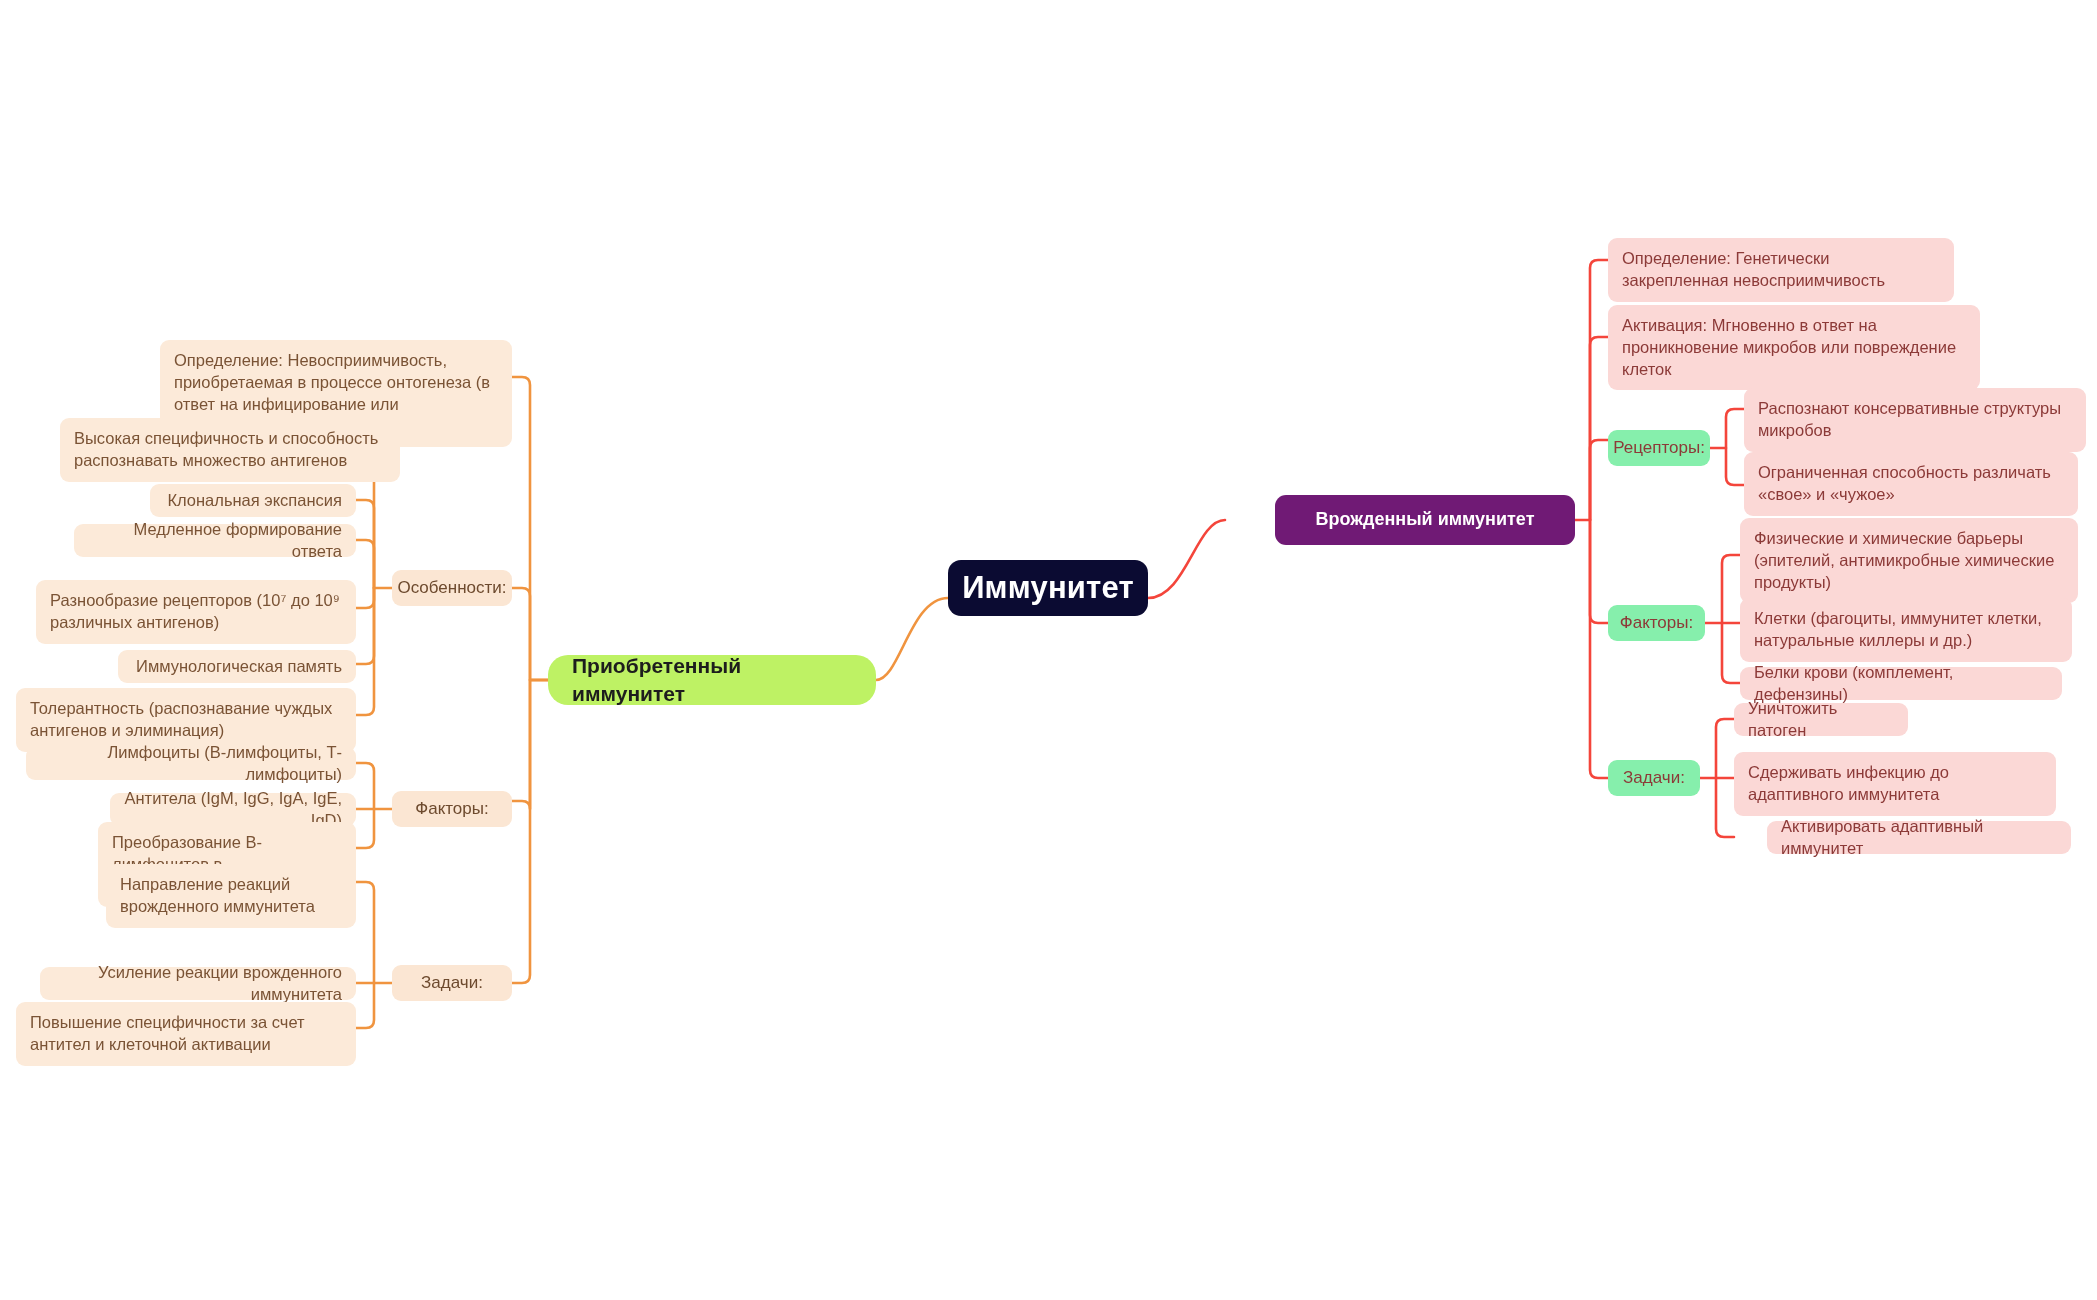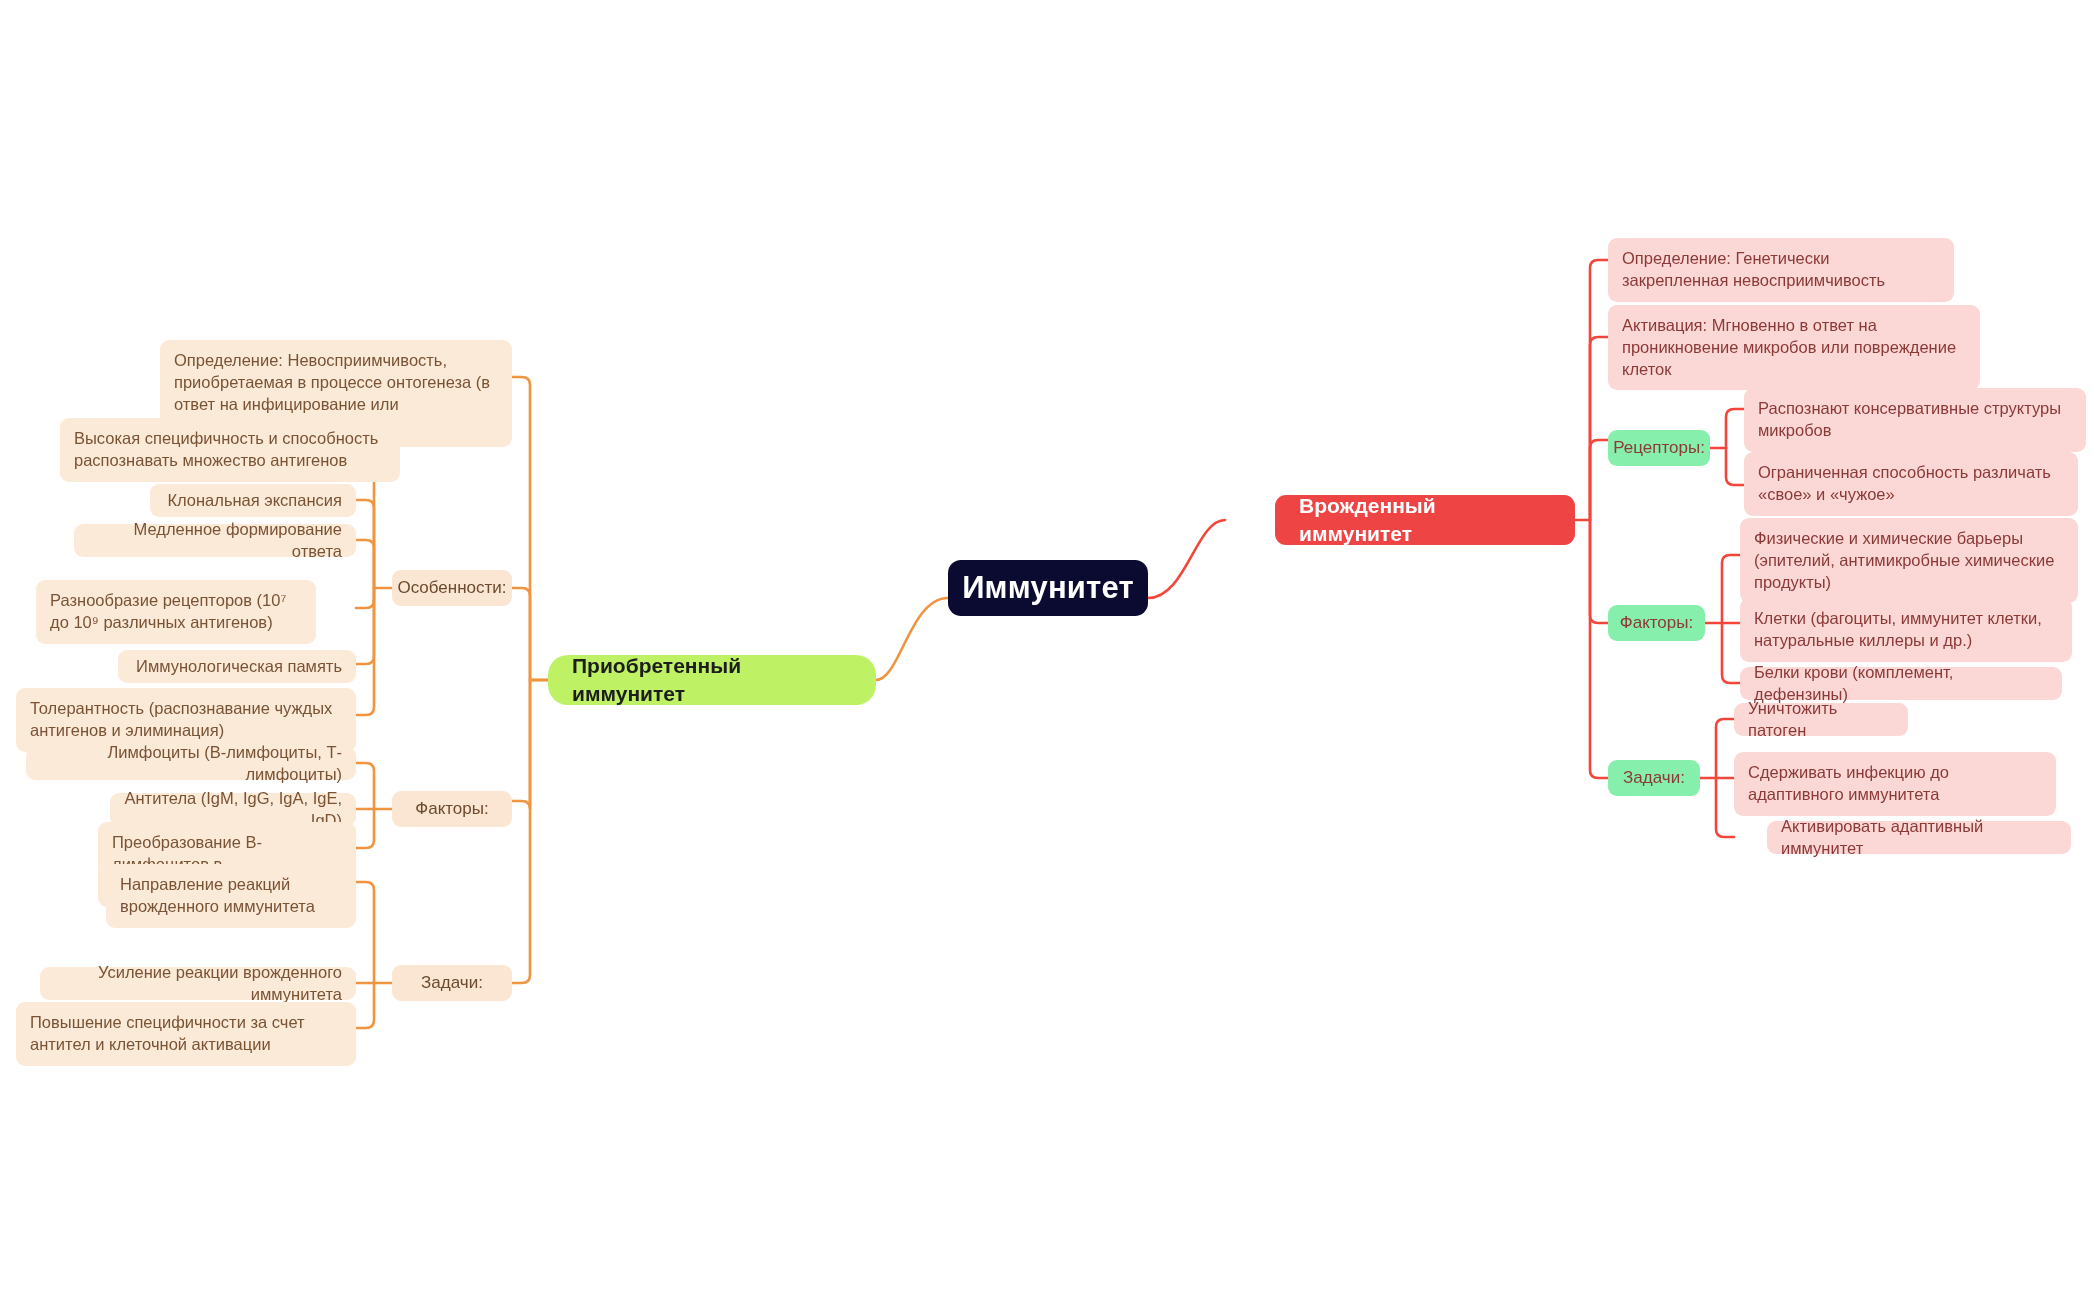--- a/index.html
+++ b/index.html
@@ -45,23 +45,23 @@
   
   .branch-left {
     background: #bef264;
     color: #1d1d1d;
     font-size: 21px;
     font-weight: 600;
     border-radius: 20px;
     padding: 0 24px;
   }
   .branch-right {
-    background: #ef4444;
+    background: #701a75;
     color: #ffffff;
-    font-size: 21px;
+    font-size: 18px;
     font-weight: 600;
     border-radius: 11px;
     padding: 0 24px;
   }
   
   .group-left {
     background: #fbe6d3;
     color: #6d4a2e;
     font-size: 17px;
     padding: 0 15px;
@@ -173,21 +173,21 @@
 
   <div class="node leaf-left ta-left" style="left:16px; top:418px; width:340px; min-height:52px;margin-left:44px;">
     <span>Высокая специфичность и способность распознавать множество антигенов</span>
   </div>
   <div class="node leaf-left ta-right" style="left:150px; top:484px; width:206px; height:33px;">
     <span>Клональная экспансия</span>
   </div>
   <div class="node leaf-left ta-right" style="left:74px; top:524px; width:282px; height:33px;">
     <span>Медленное формирование ответа</span>
   </div>
-  <div class="node leaf-left ta-left" style="left:36px; top:580px; width:280px; min-height:52px;">
+  <div class="node leaf-left ta-left" style="left:36px; top:580px; width:320px; min-height:52px;">
     <span>Разнообразие рецепторов (10⁷ до 10⁹ различных антигенов)</span>
   </div>
   <div class="node leaf-left ta-right" style="left:118px; top:650px; width:238px; height:33px;">
     <span>Иммунологическая память</span>
   </div>
   <div class="node leaf-left ta-left" style="left:16px; top:688px; width:340px; min-height:52px;">
     <span>Толерантность (распознавание чуждых антигенов и элиминация)</span>
   </div>
 
   <div class="node leaf-left ta-right" style="left:26px; top:747px; width:330px; height:33px;">

